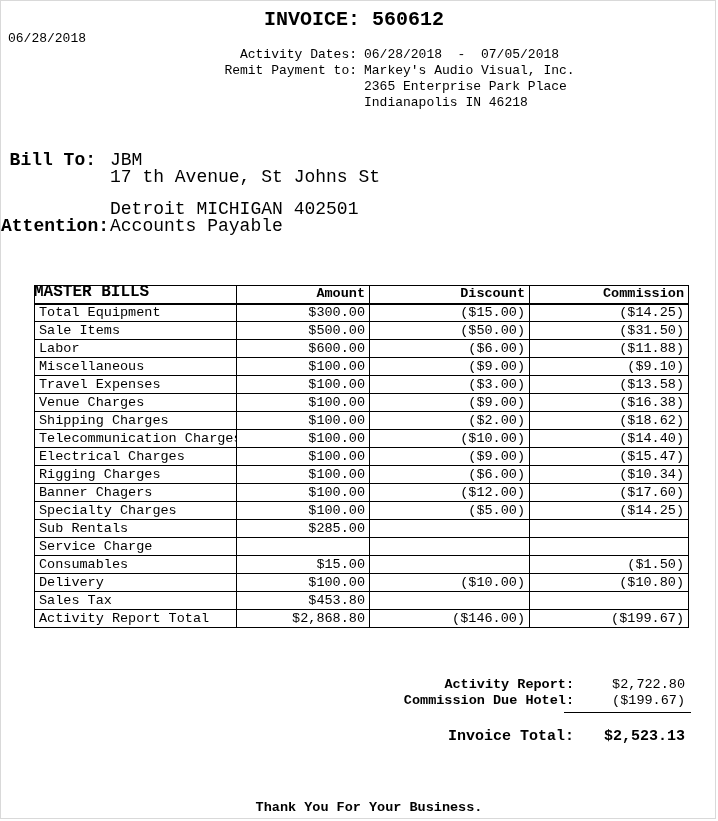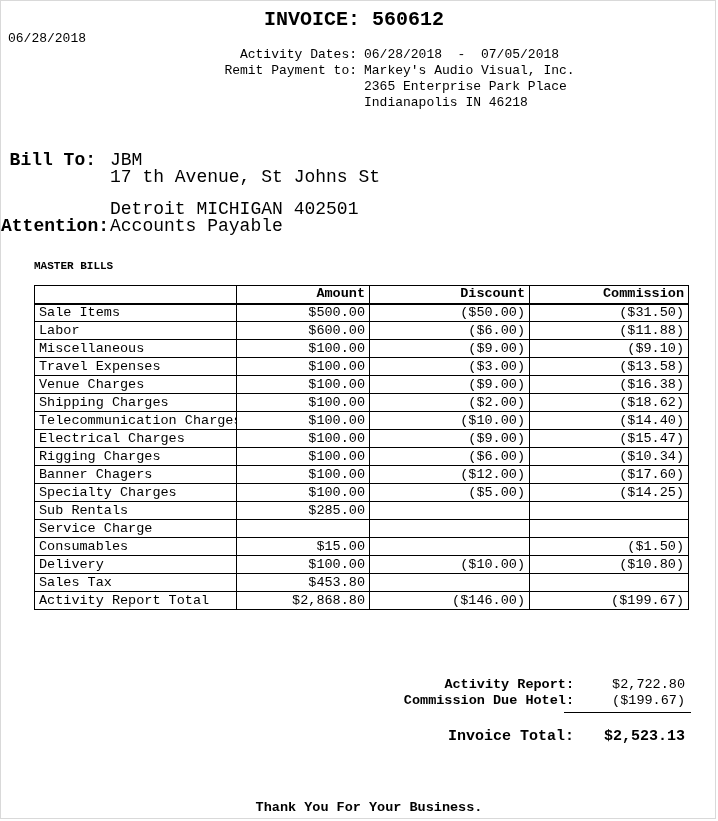--- a/index.html
+++ b/index.html
@@ -23,22 +23,22 @@
   .hdr-label { width:356px; text-align:right; white-space:pre; }
   .hdr-value { margin-left:7px; white-space:pre; }
   
   .billto { position:absolute; top:151px; left:0; width:500px; }
   .bt-row { display:flex; height:17px; line-height:17px; font-size:18px; }
   .bt-gap { height:15px; }
   .bt-label { width:95px; text-align:right; font-weight:bold; white-space:pre; }
   .bt-value { margin-left:14px; white-space:pre; }
   
   .section-title {
-    position:absolute; left:33px; top:259px;
-    font-size:11px; font-weight:bold;
+    position:absolute; left:33px; top:282px;
+    font-size:16px; font-weight:bold;
   }
   table.bills {
     position:absolute; left:33px; top:284px;
     width:654px; border-collapse:collapse; table-layout:fixed;
   }
   table.bills th, table.bills td {
     border:1px solid #000;
     height:18px;
     font-size:13.5px;
     line-height:16px;
@@ -130,20 +130,26 @@
     <thead>
       <tr>
         <th></th>
         <th>Amount</th>
         <th>Discount</th>
         <th>Commission</th>
       </tr>
     </thead>
     <tbody>
       <tr>
+          <td class="item">Total Equipment</td>
+          <td class="num">$300.00</td>
+          <td class="num">($15.00)</td>
+          <td class="num">($14.25)</td>
+        </tr>
+      <tr>
           <td class="item">Sale Items</td>
           <td class="num">$500.00</td>
           <td class="num">($50.00)</td>
           <td class="num">($31.50)</td>
         </tr>
       <tr>
           <td class="item">Labor</td>
           <td class="num">$600.00</td>
           <td class="num">($6.00)</td>
           <td class="num">($11.88)</td>

